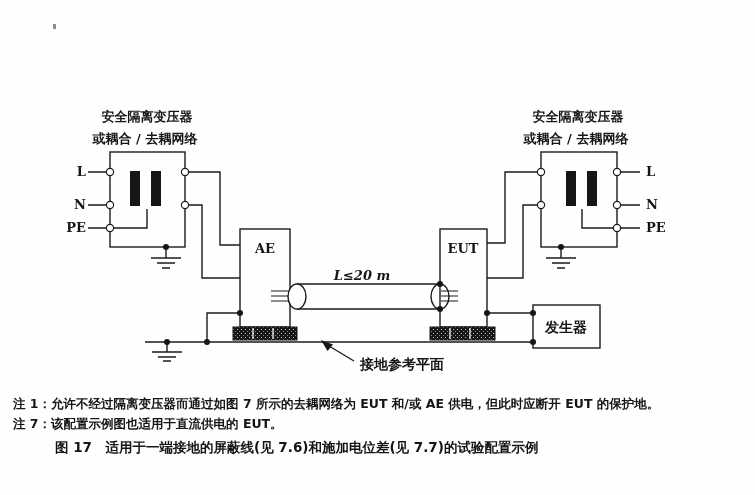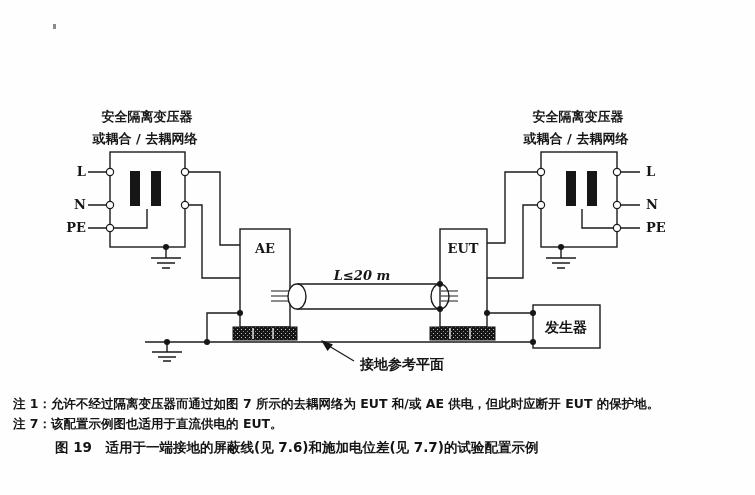--- a/index.html
+++ b/index.html
@@ -150,16 +150,16 @@
 
       <path d="M354,361 L329,346" stroke-width="1.3"></path>
       <polygon points="321,340 333,344.5 327.5,351" fill="#161616" stroke="none"></polygon>
       <text class="cjk-big" x="360" y="369" stroke="none">接地参考平面</text>
     </g>
   </svg>
 
   <div class="notes">
     <div class="note-line">注 1：允许不经过隔离变压器而通过如图 7 所示的去耦网络为 EUT 和/或 AE 供电，但此时应断开 EUT 的保护地。</div>
     <div class="note-line">注 7：该配置示例图也适用于直流供电的 EUT。</div>
-    <div class="caption">图 19　适用于一端接地的屏蔽线(见 7.6)和施加电位差(见 7.7)的试验配置示例</div>
+    <div class="caption">图 17　适用于一端接地的屏蔽线(见 7.6)和施加电位差(见 7.7)的试验配置示例</div>
   </div>
 
 </div>
 
 </body></html>

